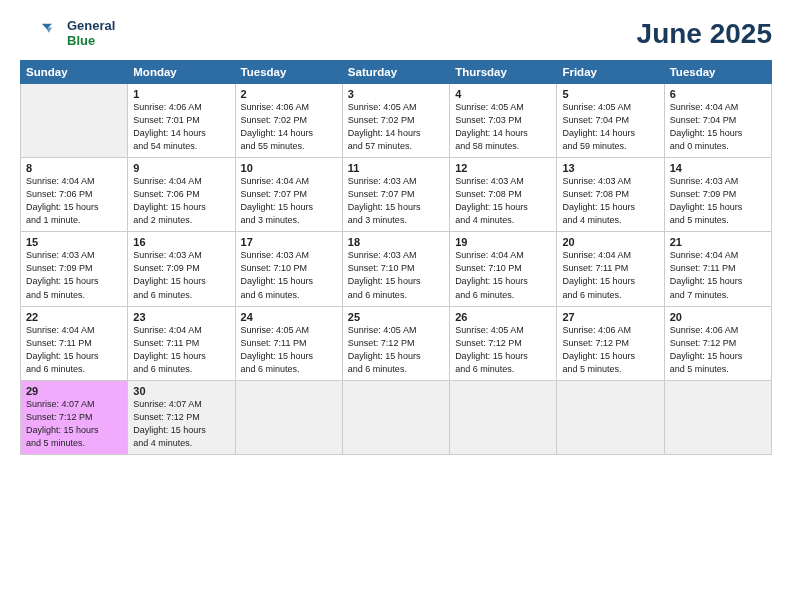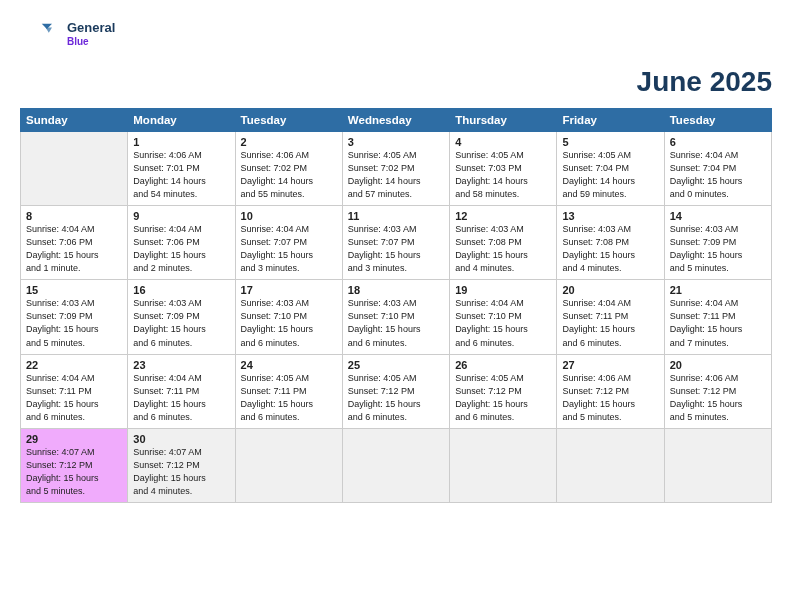--- a/index.html
+++ b/index.html
@@ -22,21 +22,20 @@
       align-items: flex-start;
       margin-bottom: 10px;
     }
     .logo {
       display: flex;
       align-items: center;
       gap: 4px;
     }
     .title-block {
       text-align: left;
-      margin-top: 48px;
     }
     .month-title {
       font-size: 28px;
       font-weight: bold;
       color: #1a3a5c;
     }
     .location {
       font-size: 13px;
       color: #444;
     }
@@ -88,36 +87,36 @@
 <div class="page">
   <div class="header">
     <div class="logo">
     <div style="display:flex;align-items:center;gap:15px;">
       <svg width="32" height="32" viewBox="0 0 50 32" xmlns="http://www.w3.org/2000/svg">
         <polygon points="34,0 50,0 42,8" fill="#2e6da4"></polygon>
         <polygon points="40,6 50,6 45,14" fill="#2e6da4" opacity="0.7"></polygon>
       </svg>
       <div style="line-height:1.15;">
         <div style="font-size:13px;font-weight:bold;color:#1a3a5c;">General</div>
-        <div style="font-size:10px;font-weight:bold;color:#6d28d9;">Blue</div>
+        <div style="font-size:13px;font-weight:bold;color:#15803d;">Blue</div>
       </div>
     </div>
   </div>
     <div class="title-block">
       <div class="month-title">June 2025</div>
     </div>
   </div>
 
   <table>
     <thead>
       <tr id="header-row">
       <th>Sunday</th>
           <th>Monday</th>
           <th>Tuesday</th>
-          <th>Wednesday</th>
+          <th>Saturday</th>
           <th>Thursday</th>
           <th>Friday</th>
           <th>Tuesday</th>
         </tr>
     </thead>
     <tbody id="calendar-body">
     <tr>
           <td class="empty-cell" style="background: rgb(240, 240, 240);"></td>
           <td>
             <span class="day-num">1</span>

